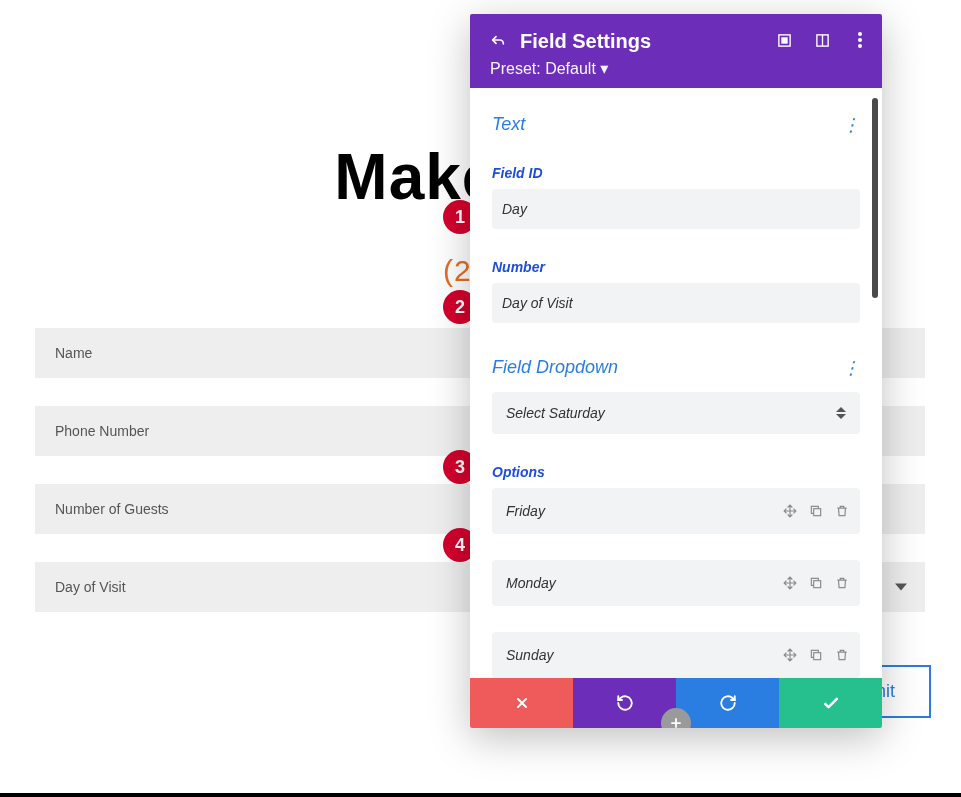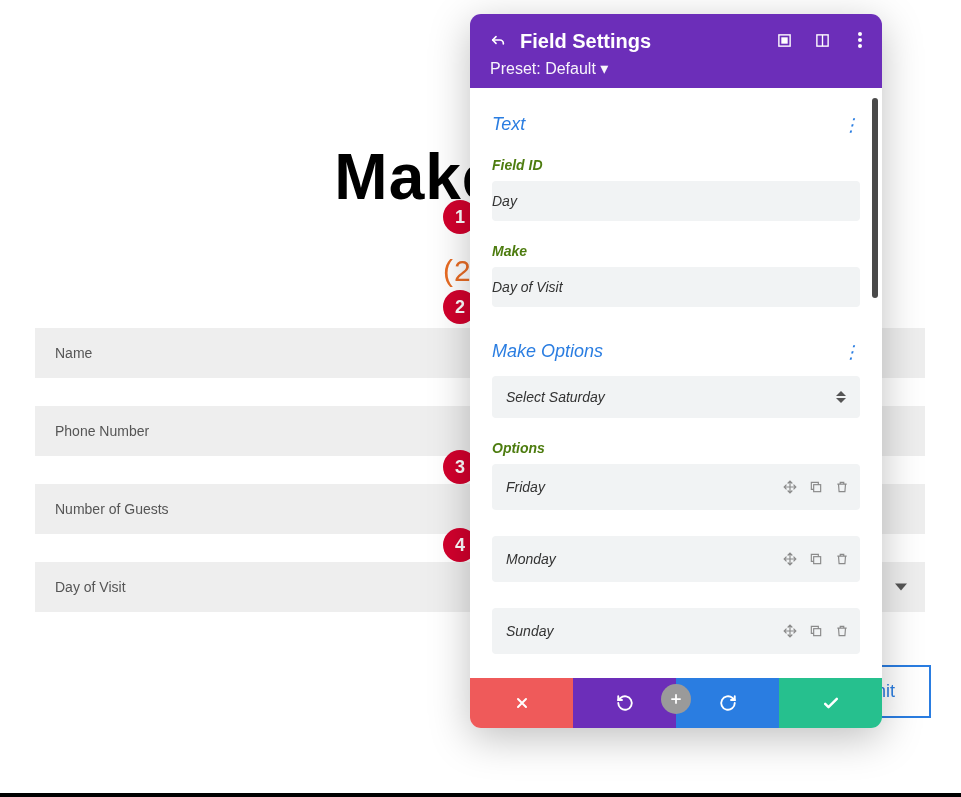--- a/index.html
+++ b/index.html
@@ -14,37 +14,37 @@
   .bottom-line { position:absolute; left:0; right:0; bottom:0; height:4px; background:#000; }
 
   
   .badge { position:absolute; width:34px; height:34px; border-radius:50%; background:#d3002d; color:#fff; font-weight:700; font-size:18px; display:flex; align-items:center; justify-content:center; z-index:5; }
   .b1 { left:443px; top:200px; }
   .b2 { left:443px; top:290px; }
   .b3 { left:443px; top:450px; }
   .b4 { left:443px; top:528px; }
 
   
-  .panel { position:absolute; left:470px; top:14px; width:412px; background:#fff; border-radius:11px; box-shadow:0 10px 40px rgba(0,0,0,.25); z-index:10; overflow:hidden; }
+  .panel { position:absolute; left:470px; top:14px; width:412px; background:#fff; border-radius:2px; box-shadow:0 10px 40px rgba(0,0,0,.25); z-index:10; overflow:hidden; }
   .panel-head { background:#6c2eb9; color:#fff; padding: 16px 20px 10px 20px; position:relative; }
   .panel-title-row { display:flex; align-items:center; gap:14px; }
   .panel-title { font-size:20px; font-weight:700; }
   .panel-preset { font-size:16px; margin-top:6px; opacity:.95; }
   .panel-head-icons { position:absolute; right:14px; top:18px; display:flex; gap:22px; }
   .hicon { width:16px; height:16px; display:flex; align-items:center; justify-content:center; cursor:pointer; }
   .tabs { display:flex; background:#8e2de2; color:#fff; }
   .tab { flex:0 0 auto; padding:16px 24px; font-size:15px; font-weight:700; cursor:pointer; }
   .tab.active { background:#6c2eb9; }
   .tab-gap { flex:1; }
   .panel-body { position:relative; padding: 20px 22px 14px 22px; max-height: 590px; font-style: italic; }
   .scroll-ind { position:absolute; right:4px; top:10px; width:6px; height:200px; background:#4a4a4a; border-radius:3px; }
   .section-head { display:flex; align-items:center; justify-content:space-between; color:#2a7de1; font-size:18px; padding:6px 0 14px 0; cursor:pointer; }
   .dots { color:#2a7de1; font-size:18px; letter-spacing:0; line-height:1; }
-  .label { font-size:14px; font-weight:700; color:#4d7c0f; margin:8px 0 8px 0; }
-  .textbox { background:#f1f3f4; border-radius:4px; height:40px; display:flex; align-items:center; padding:0 0; font-size:14px; color:#333; }
+  .label { font-size:14px; font-weight:700; color:#1d4ed8; margin:16px 0 8px 0; }
+  .textbox { background:#f1f3f4; border-radius:4px; height:40px; display:flex; align-items:center; padding:0 10px; font-size:14px; color:#333; }
   .select { background:#f1f3f4; border-radius:4px; height:42px; display:flex; align-items:center; padding:0 14px; font-size:14px; color:#333; position:relative; }
   .sort-caret { position:absolute; right:14px; top:50%; transform:translateY(-50%); display:flex; flex-direction:column; gap:2px; }
   .sc-up { width:0;height:0;border-left:5px solid transparent;border-right:5px solid transparent;border-bottom:5px solid #555; }
   .sc-dn { width:0;height:0;border-left:5px solid transparent;border-right:5px solid transparent;border-top:5px solid #555; }
   .gap { height:28px; }
   .opt-row { background:#f1f3f4; border-radius:4px; height:46px; display:flex; align-items:center; padding:0 14px; font-size:14px; color:#333; margin-bottom:26px; position:relative; }
   .opt-icons { position:absolute; right:10px; top:50%; transform:translateY(-50%); display:flex; gap:10px; color:#8a8a8a; }
   .oicon { width:16px; height:16px; cursor:pointer; display:flex; align-items:center; justify-content:center; }
   .add-row { display:flex; justify-content:center; padding:4px 0 2px 0; }
   .add-btn { width:30px; height:30px; border-radius:50%; background:#9a9a9a; color:#fff; display:flex; align-items:center; justify-content:center; font-size:18px; cursor:pointer; }
@@ -132,29 +132,29 @@
       <span>Text</span>
       <span class="dots">⋮</span>
     </div>
 
     <div class="label">Field ID</div>
     <div class="textbox">
         <span>Day</span>
       </div>
 
     <div style="height:14px"></div>
-    <div class="label">Make</div>
+    <div class="label">Number</div>
     <div class="textbox">
         <span>Day of Visit</span>
       </div>
 
     <div class="gap"></div>
 
     <div class="section-head">
-      <span>Make Options</span>
+      <span>Field Dropdown</span>
       <span class="dots">⋮</span>
     </div>
 
     <div class="select">
       <span>Select Saturday</span>
       <span class="sort-caret">
           <span class="sc-up"></span>
           <span class="sc-dn"></span>
         </span>
     </div>

